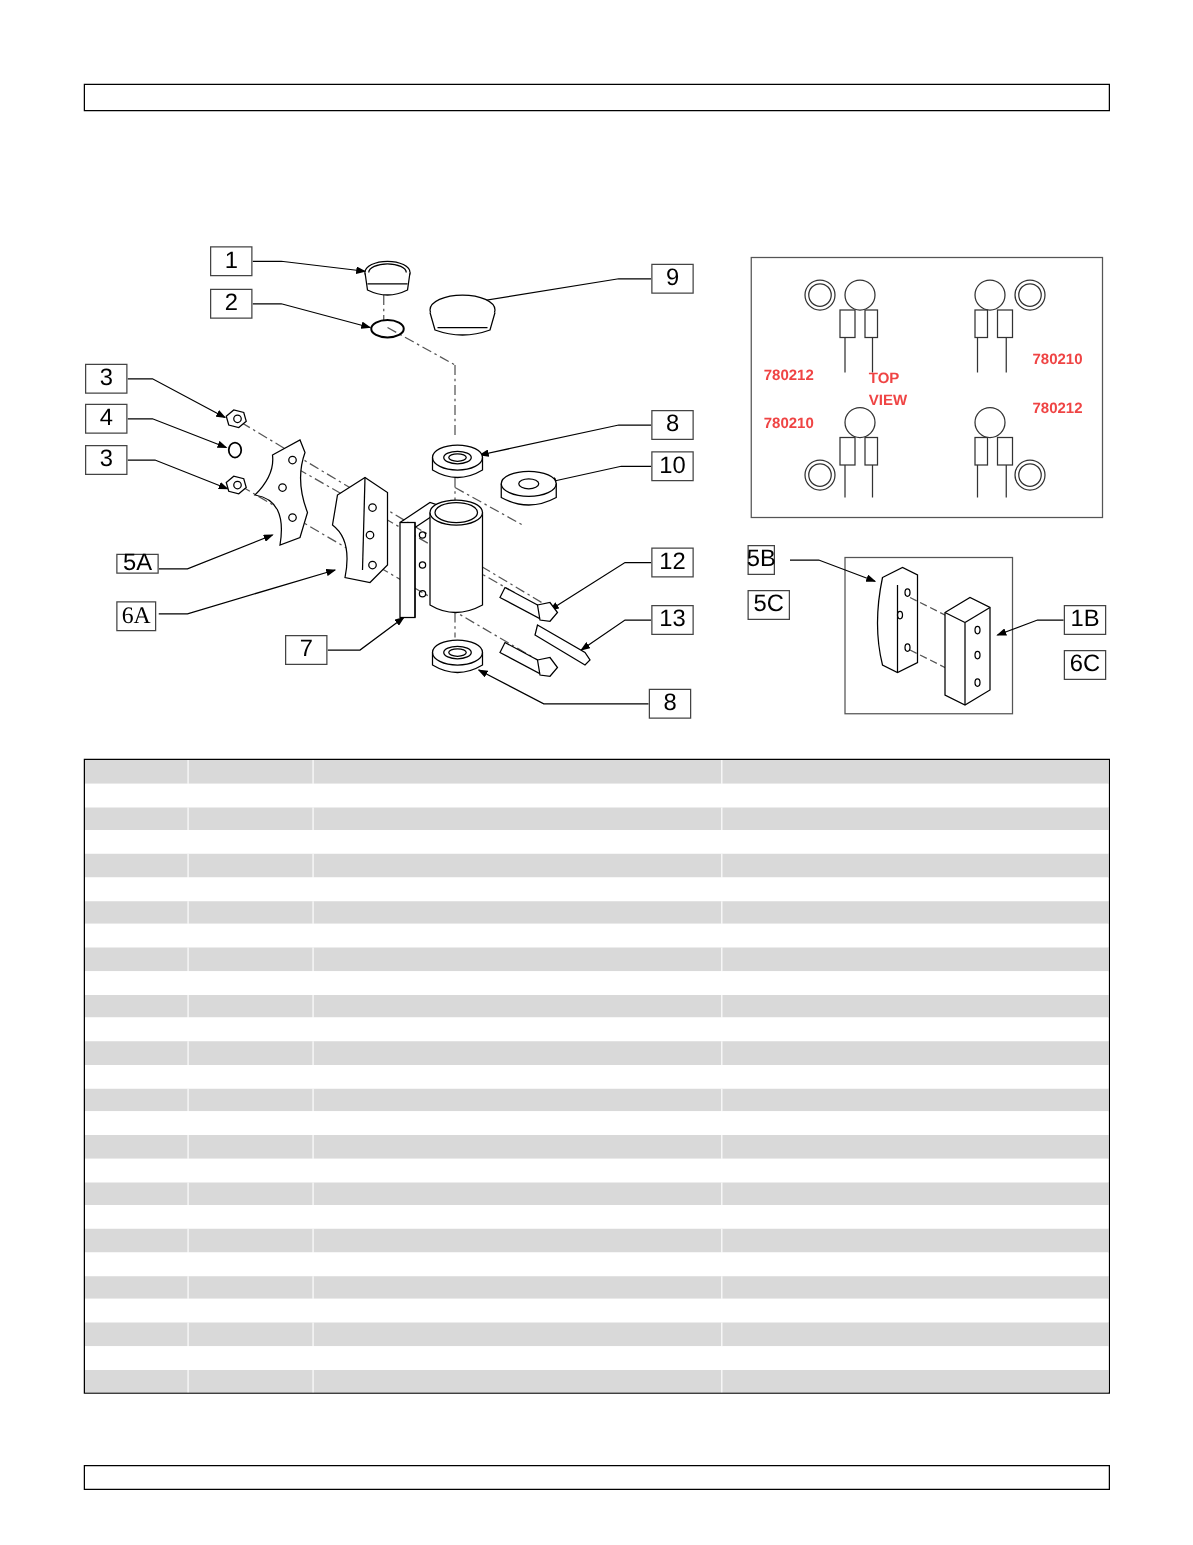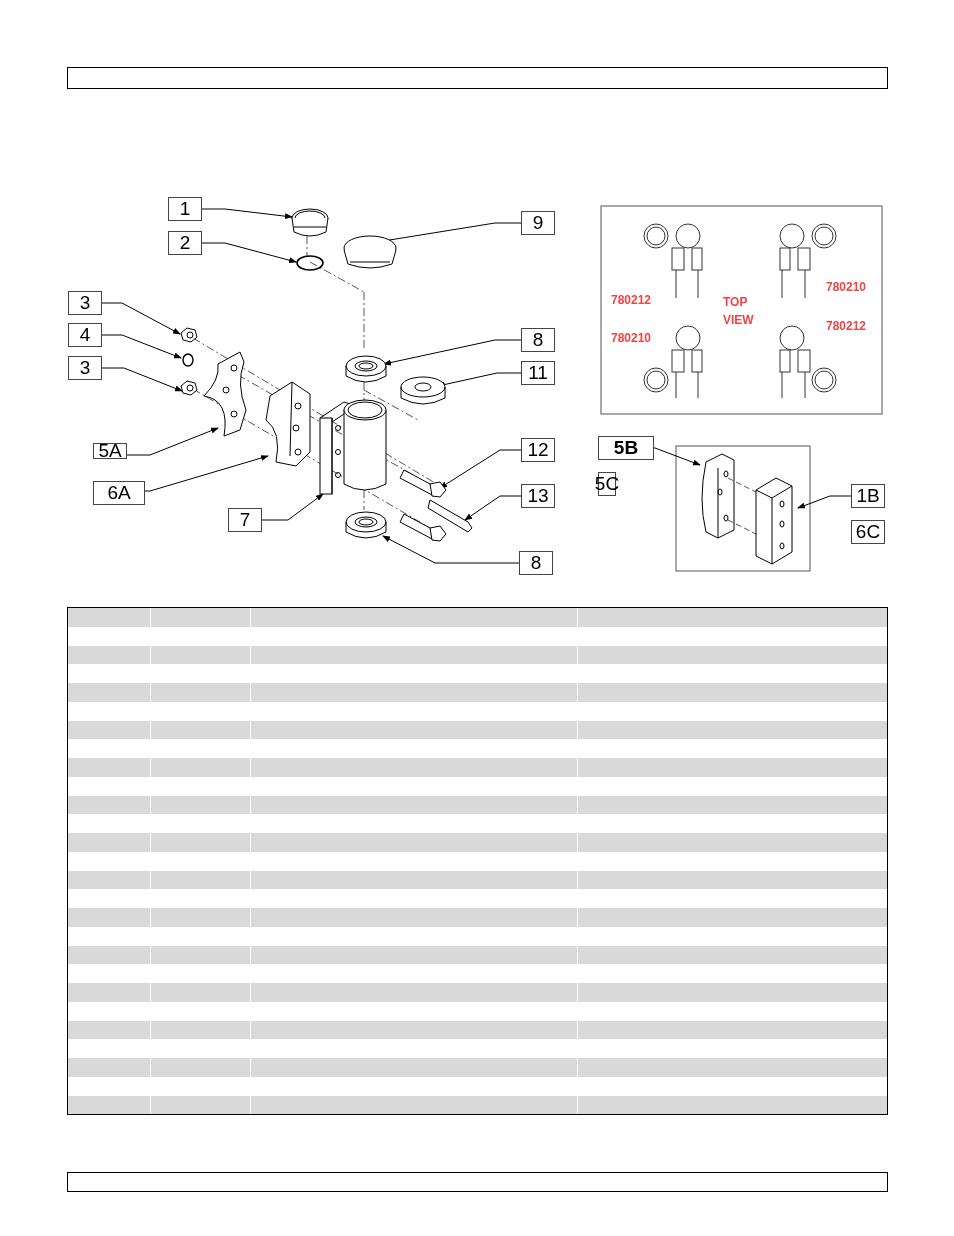--- a/index.html
+++ b/index.html
@@ -185,34 +185,34 @@
   </svg>
 
   <div id="callout-layer" style="position:absolute;left:0;top:-180px;width:954px;height:600px;">
       <div class="callout" style="left: 168px; top: 197px; width: 34px; height: 24px;">1</div>
       <div class="callout" style="left: 168px; top: 231px; width: 34px; height: 24px;">2</div>
       <div class="callout" style="left: 521px; top: 211px; width: 34px; height: 24px;">9</div>
       <div class="callout" style="left: 68px; top: 291px; width: 34px; height: 24px;">3</div>
       <div class="callout" style="left: 68px; top: 323px; width: 34px; height: 24px;">4</div>
       <div class="callout" style="left: 68px; top: 356px; width: 34px; height: 24px;">3</div>
       <div class="callout" style="left: 521px; top: 328px; width: 34px; height: 24px;">8</div>
-      <div class="callout" style="left: 521px; top: 361px; width: 34px; height: 24px;">11</div>
+      <div class="callout" style="left: 521px; top: 361px; width: 34px; height: 24px;">10</div>
       <div class="callout" style="left: 93px; top: 443px; width: 34px; height: 16px;">5A</div>
-      <div class="callout" style="left: 93px; top: 481px; width: 52px; height: 24px;">6A</div>
+      <div class="callout" style="left: 93px; top: 481px; width: 32px; height: 24px; font-family: Liberation Serif, serif;">6A</div>
       <div class="callout" style="left: 521px; top: 438px; width: 34px; height: 24px; text-align: center;">12</div>
       <div class="callout" style="left: 521px; top: 484px; width: 34px; height: 24px; text-align: center;">13</div>
       <div class="callout" style="left: 228px; top: 508px; width: 34px; height: 24px;">7</div>
       <div class="callout" style="left: 519px; top: 551px; width: 34px; height: 24px;">8</div>
-      <div class="callout" style="left: 598px; top: 436px; width: 56px; height: 24px; font-weight: bold;">5B</div>
-      <div class="callout" style="left: 598px; top: 472px; width: 18px; height: 24px;">5C</div>
+      <div class="callout" style="left: 598px; top: 436px; width: 22px; height: 24px;">5B</div>
+      <div class="callout" style="left: 598px; top: 472px; width: 34px; height: 24px;">5C</div>
       <div class="callout" style="left: 851px; top: 484px; width: 34px; height: 24px;">1B</div>
       <div class="callout" style="left: 851px; top: 520px; width: 34px; height: 24px;">6C</div>
     </div>
   <div id="topview-layer" style="position:absolute;left:0;top:-180px;width:954px;height:600px;">
-    <div class="tv-label" style="left:723px;top:293px;">
+    <div class="tv-label" style="left:695px;top:293px;">
       <div>TOP</div>
       <div>VIEW</div>
     </div>
   <div class="tv-label" style="left: 611px; top: 291px;">780212</div>
       <div class="tv-label" style="left: 826px; top: 278px;">780210</div>
       <div class="tv-label" style="left: 611px; top: 329px;">780210</div>
       <div class="tv-label" style="left: 826px; top: 317px;">780212</div>
     </div>
 </div>
 

